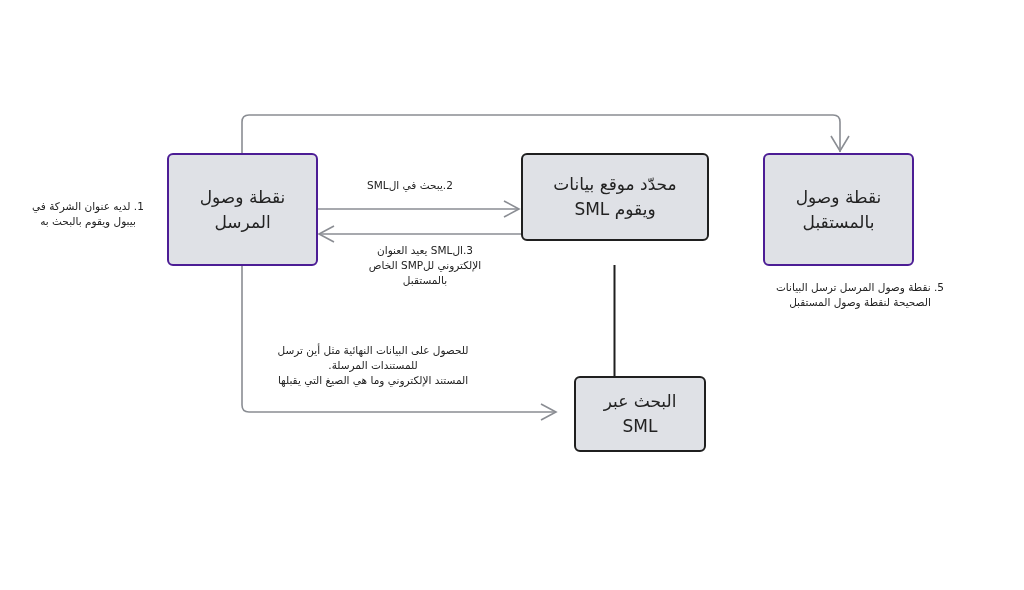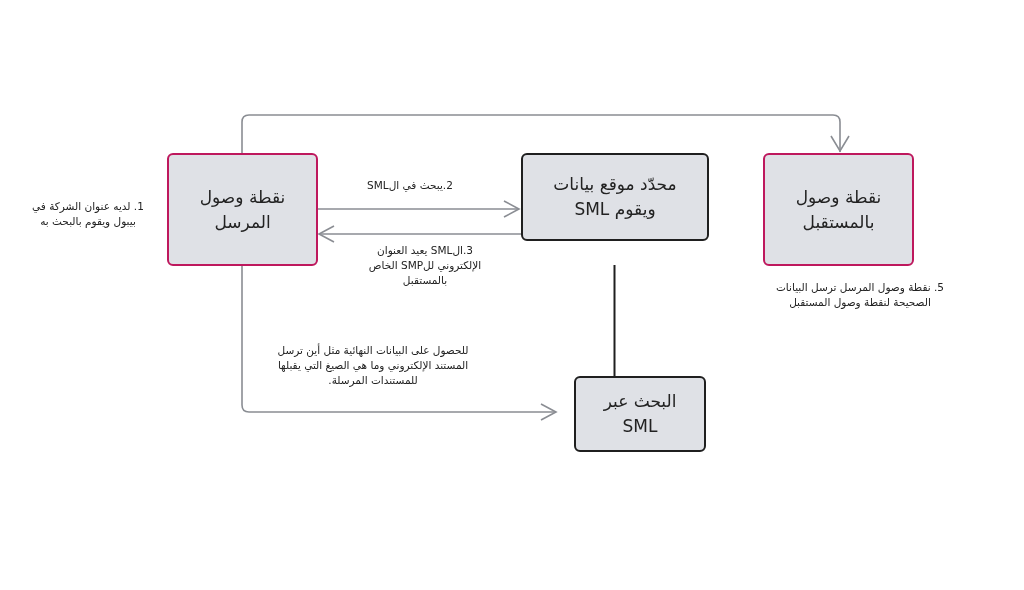--- a/index.html
+++ b/index.html
@@ -3,21 +3,21 @@
 <meta charset="utf-8">
 <style>
   html, body { margin: 0; padding: 0; background: #ffffff; }
   body { width: 1024px; height: 590px; position: relative; overflow: hidden;
          font-family: "DejaVu Sans", "Liberation Sans", sans-serif; color: #222; }
   .canvas { position: absolute; left: 0; top: 0; width: 1024px; height: 590px; }
   svg.lines { position: absolute; left: 0; top: 0; }
   .node { position: absolute; box-sizing: border-box; background: #dfe1e6;
           border-radius: 6px; display: flex; align-items: center; justify-content: center;
           text-align: center; direction: rtl; font-size: 17px; line-height: 25px; color: #222; }
-  .node.grey { border: 2px solid #be185d; }
+  .node.grey { border: 2px solid #4c1d95; }
   .node.dark { border: 2px solid #1f1f1f; }
   .node .inner { display: flex; flex-direction: column; align-items: center; }
   .label { position: absolute; direction: rtl; text-align: center; font-size: 10.5px;
            line-height: 15px; color: #222; white-space: nowrap; }
 </style>
 </head>
 <body>
 
 <div class="canvas">
 
@@ -76,22 +76,22 @@
   </div>
 
   <div class="label" style="left:350px; top:243px; width:150px;">
     <div>3.الSML يعيد العنوان</div>
     <div>الإلكتروني للSMP الخاص</div>
     <div>بالمستقبل</div>
   </div>
 
   <div class="label" style="left:250px; top:343px; width:246px;">
     <div>للحصول على البيانات النهائية مثل أين ترسل</div>
+    <div>للمستندات المرسلة.</div>
     <div>المستند الإلكتروني وما هي الصيغ التي يقبلها</div>
-    <div>للمستندات المرسلة.</div>
   </div>
 
   <div class="label" style="left:765px; top:280px; width:190px;">
     <div>5. نقطة وصول المرسل ترسل البيانات</div>
     <div>الصحيحة لنقطة وصول المستقبل</div>
   </div>
 
 </div>
 
 </body></html>

